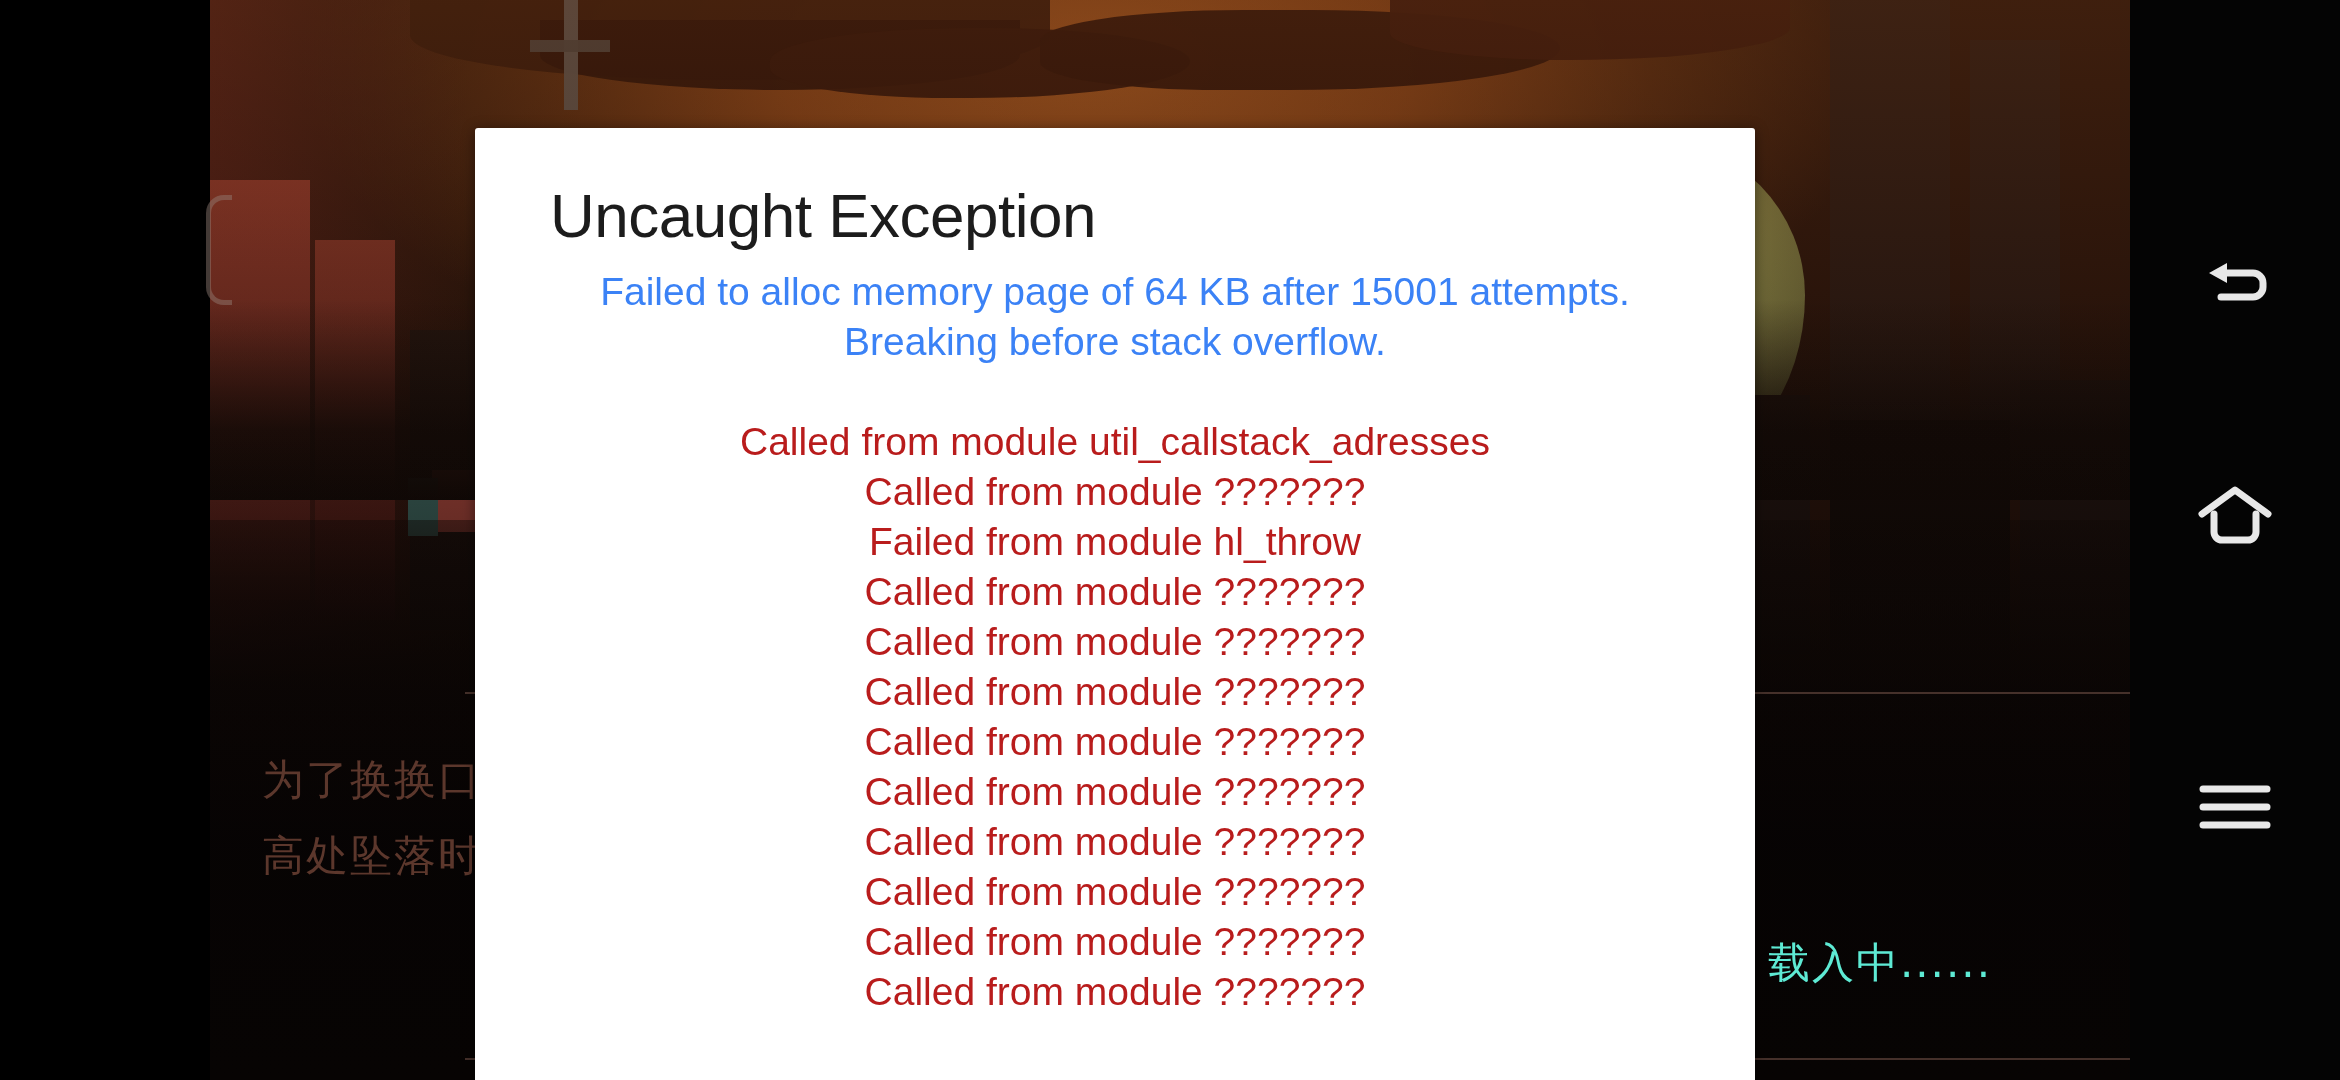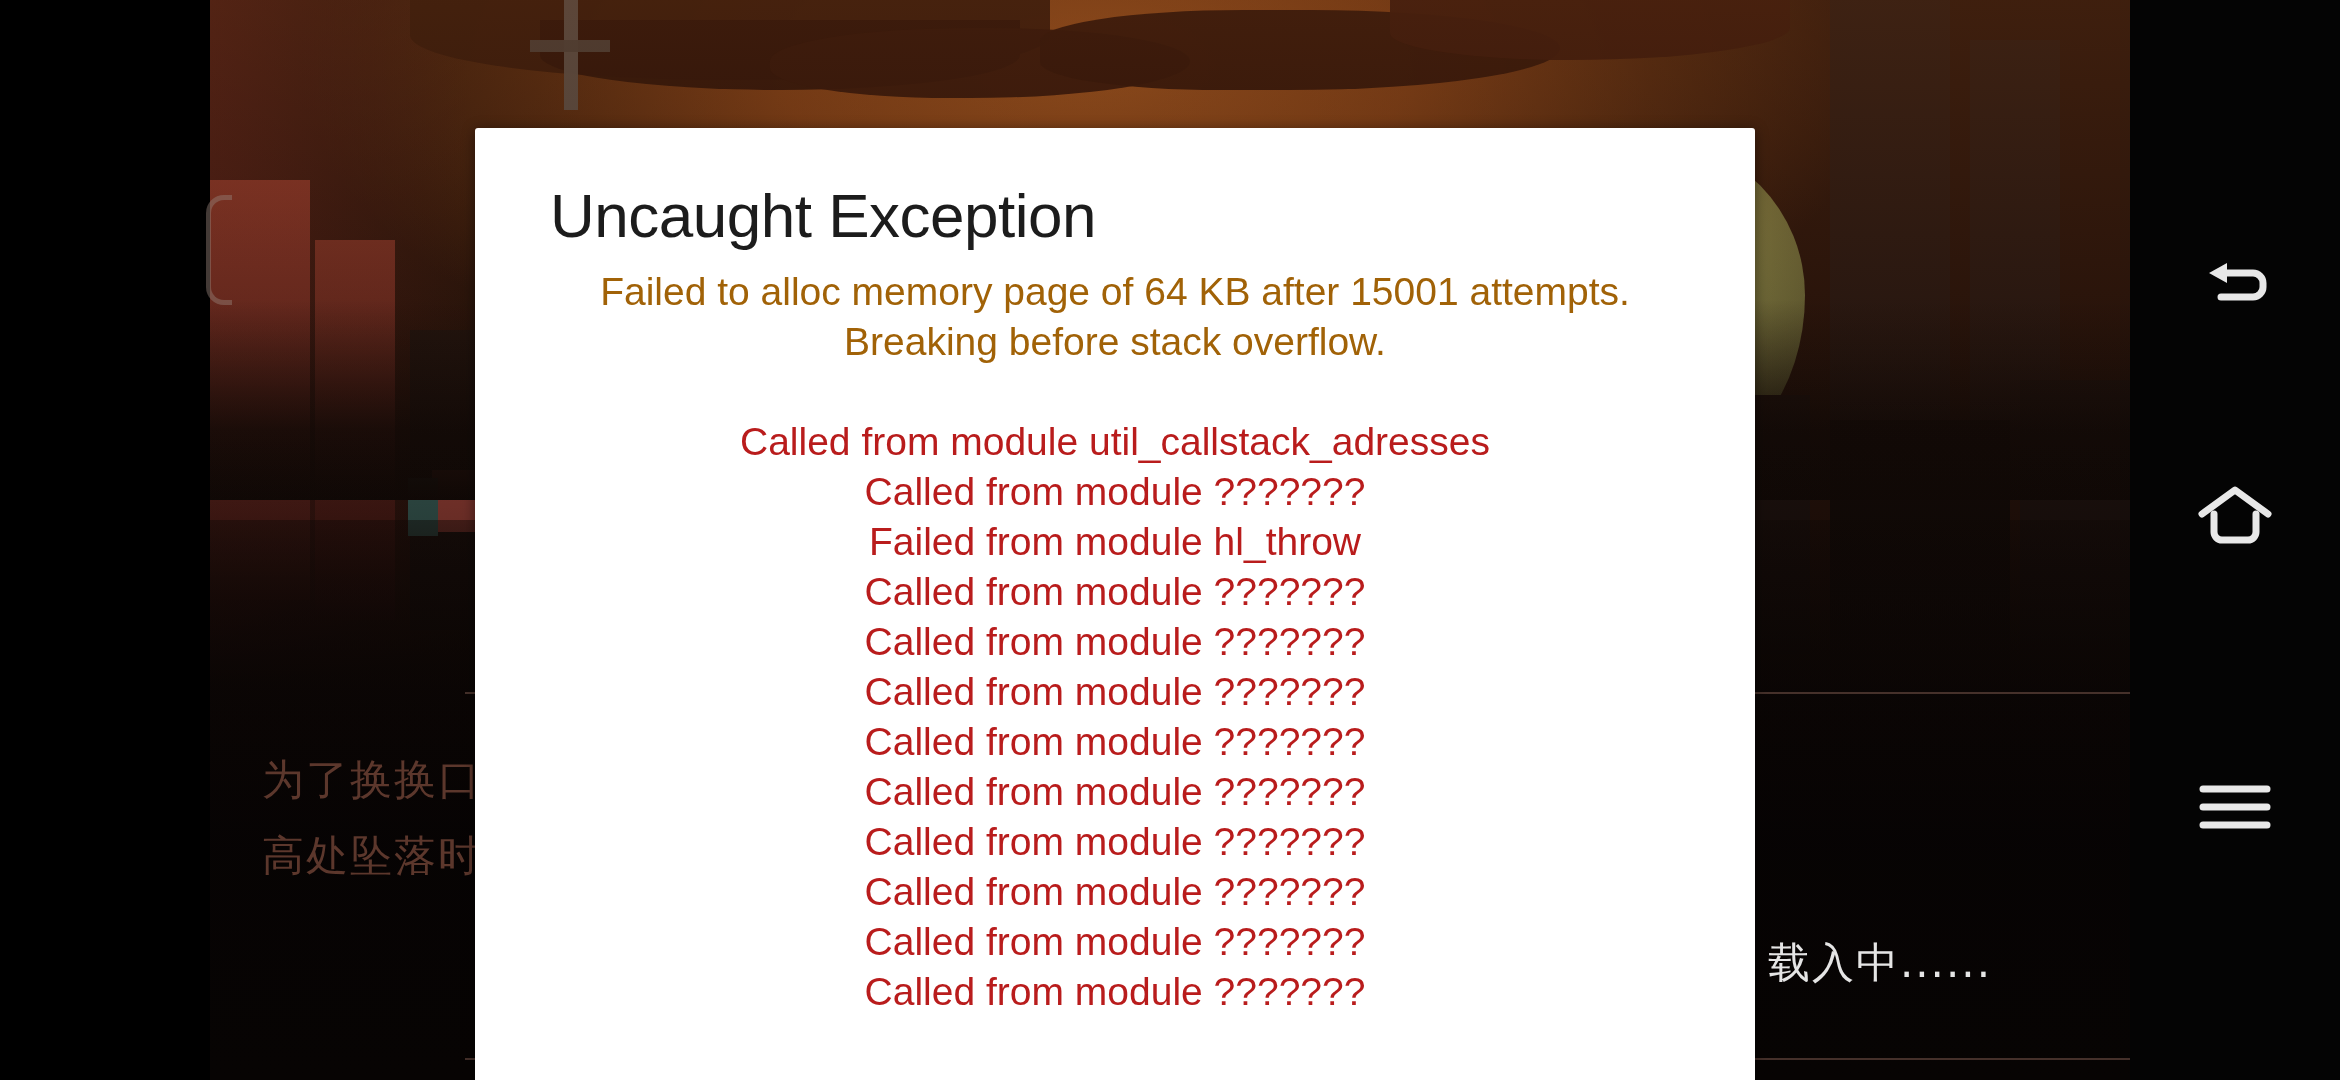--- a/index.html
+++ b/index.html
@@ -88,21 +88,21 @@
   .hud-timer {
     position:absolute; left:258px; top:928px;
     color:#9a9a9a; font-size:40px; letter-spacing:1px;
     font-family:"DejaVu Sans", sans-serif;
   }
   .hud-loading {
     position:absolute; right:138px; top:926px;
     display:flex; align-items:center; gap:22px;
   }
   .hud-loading-text {
-    color:#e5e5e5; font-size:42px; letter-spacing:2px;
+    color:#5eead4; font-size:42px; letter-spacing:2px;
     font-family:"DejaVu Sans", sans-serif;
   }
   .loading-icon {
     width:46px; height:74px;
     background:
       radial-gradient(circle at 50% 20%, #b3161c 0%, #8e0f14 45%, rgba(140,15,20,0) 70%),
       radial-gradient(circle at 40% 62%, #a51218 0%, #780d11 50%, rgba(120,13,17,0) 75%),
       radial-gradient(circle at 60% 88%, #8c1014 0%, rgba(140,16,20,0) 70%);
   }
 
@@ -152,21 +152,21 @@
     font-size:62px; font-weight:400; color:#1c1c1c;
     font-family:"Liberation Sans", sans-serif;
     letter-spacing:-0.5px;
     line-height:1;
   }
   .dialog-body {
     margin-top:20px;
     text-align:center;
     font-size:39px;
     line-height:50px;
-    color:#a16207;
+    color:#3b82f6;
     font-family:"Liberation Sans", sans-serif;
     white-space:pre-wrap;
     padding:0 18px;
   }
   .trace-line {
     text-align:center;
     font-size:39px;
     line-height:50px;
     color:#b91c1c;
     font-family:"Liberation Sans", sans-serif;

